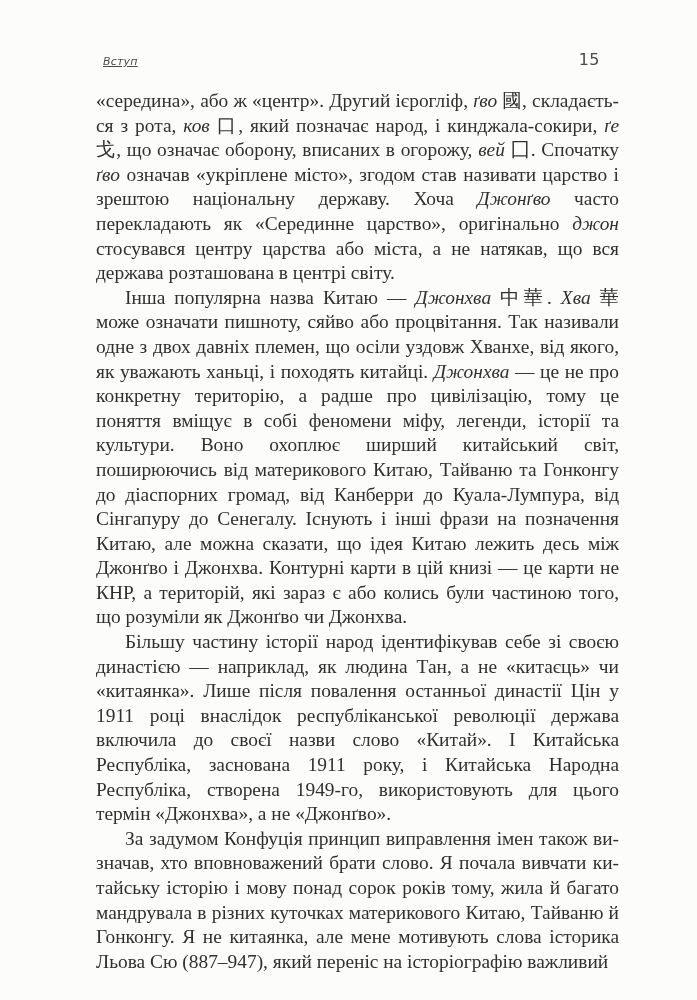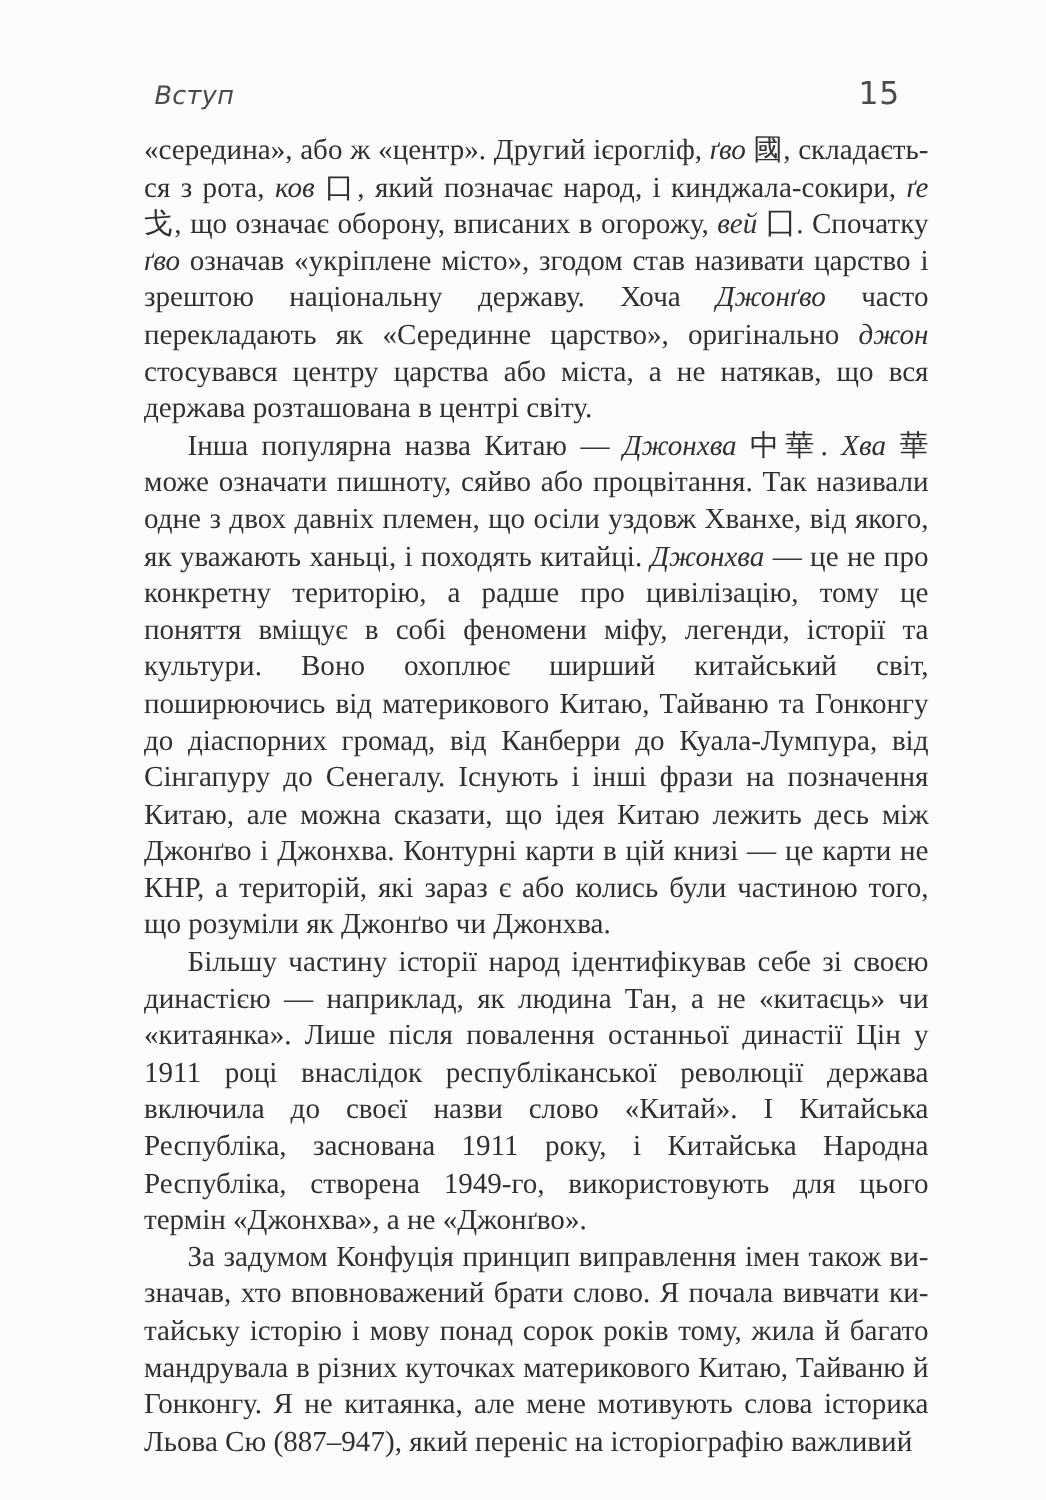--- a/index.html
+++ b/index.html
@@ -22,26 +22,27 @@
     left: 96px;
     width: 523px;
     display: flex;
     justify-content: space-between;
     align-items: baseline;
     color: #4a4a4a;
     font-family: "DejaVu Sans", "Liberation Sans", sans-serif;
   }
   .section-title {
     font-style: italic;
-    font-size: 17px;
+    font-size: 11px;
     letter-spacing: 0.2px;
     margin-left: 7px;
+    text-decoration: underline;
   }
   .page-number {
-    font-size: 21px;
+    font-size: 16px;
     letter-spacing: 0.5px;
     margin-right: 19px;
     margin-left: 13px;
   }
   .body-text {
     position: absolute;
     top: 89px;
     left: 96px;
     width: 523px;
     font-size: 19.4px;

